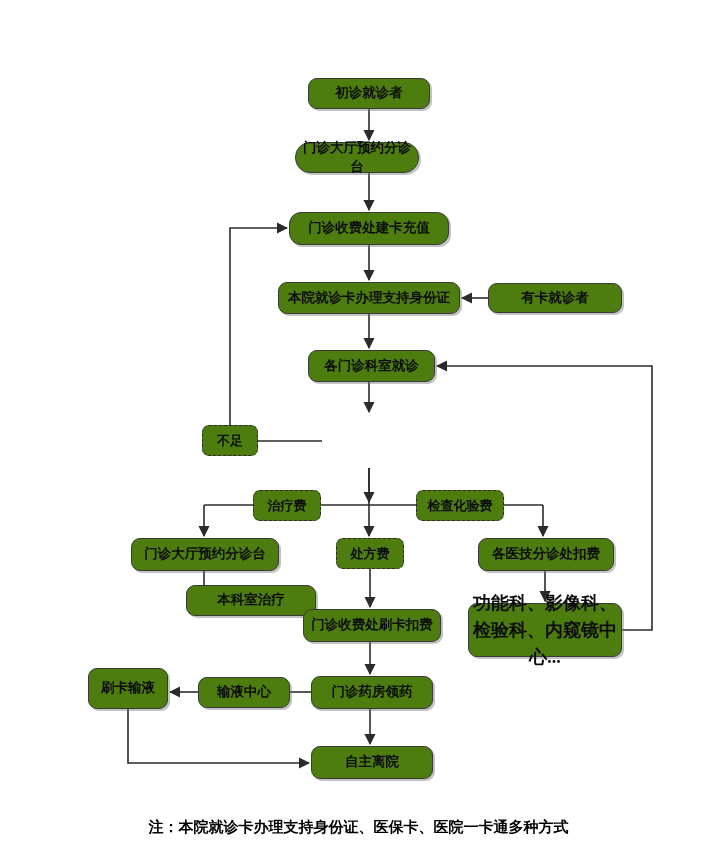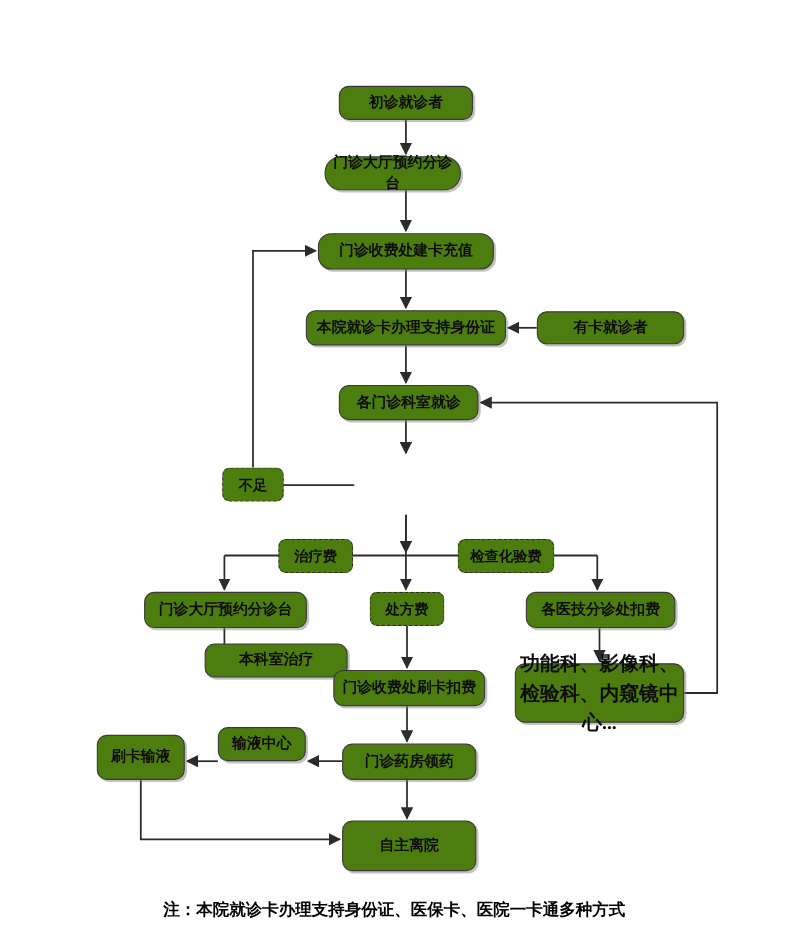--- a/index.html
+++ b/index.html
@@ -184,21 +184,21 @@
   <div class="node" style="left:144px; top:585px; width:130px; height:31px;margin-left:42px;">本科室治疗</div>
 
   <div class="node" style="left:478px; top:538px; width:136px; height:33px;">各医技分诊处扣费</div>
 
   <div class="node multiline" style="left:468px; top:603px; width:154px; height:54px;">功能科、影像科、检验科、内窥镜中心...</div>
 
   <div class="node" style="left:303px; top:609px; width:138px; height:33px;">门诊收费处刷卡扣费</div>
 
   <div class="node" style="left:311px; top:676px; width:122px; height:33px;text-align:center;">门诊药房领药</div>
 
-  <div class="node" style="left:198px; top:661px; width:80px; height:31px;">输液中心</div>
+  <div class="node" style="left:198px; top:677px; width:92px; height:31px;">输液中心</div>
 
   <div class="node" style="left:88px; top:668px; width:80px; height:41px;text-align:center;">刷卡输液</div>
 
-  <div class="node" style="left:311px; top:746px; width:122px; height:46px;">自主离院</div>
+  <div class="node" style="left:311px; top:746px; width:122px; height:33px;">自主离院</div>
 
   <div id="footnote">注：本院就诊卡办理支持身份证、医保卡、医院一卡通多种方式</div>
 
 </div>
 
 </body></html>

